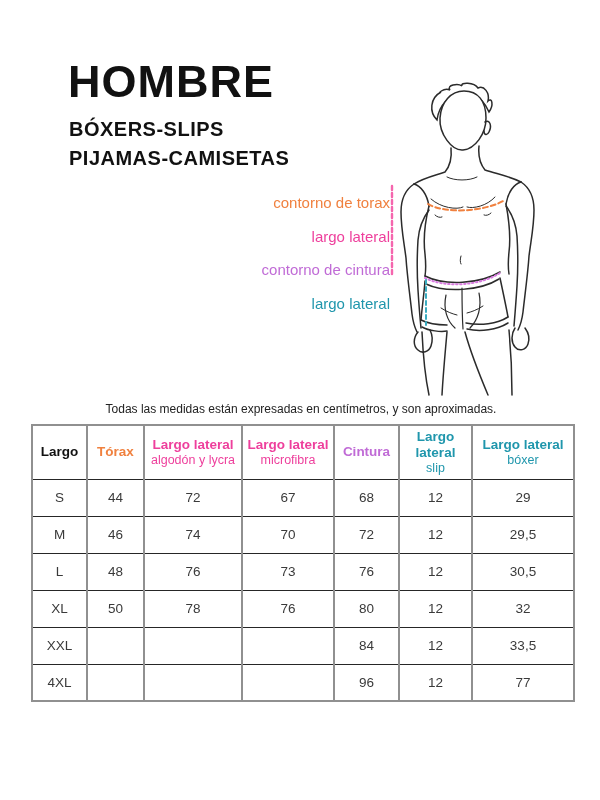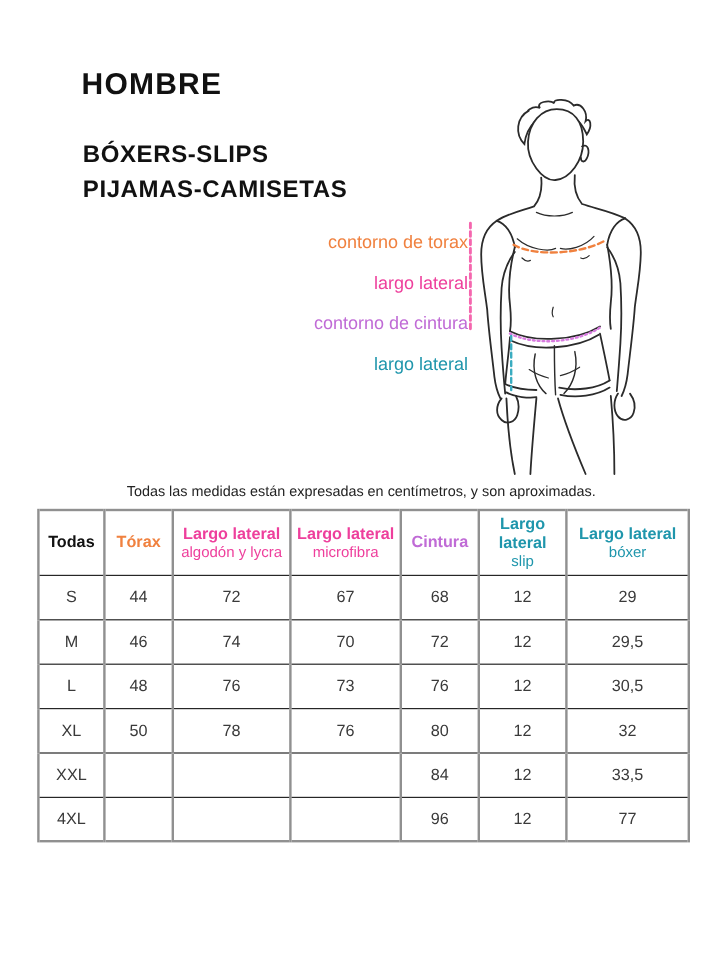--- a/index.html
+++ b/index.html
@@ -3,21 +3,21 @@
 <meta charset="utf-8">
 <style>
   :root{
     --orange:#F0813F; --pink:#EE3F9C; --purple:#C06BD6; --teal:#1F96AC;
     --ink:#111111; --cell:#3a3a3a; --line:#2b2b2b; --gridv:#909090; --gridh:#262626;
   }
   *{margin:0;padding:0;box-sizing:border-box;}
   html,body{width:600px;height:800px;background:#ffffff;font-family:"Liberation Sans","DejaVu Sans",sans-serif;}
   .page{position:relative;width:600px;height:800px;overflow:hidden;background:#fff;}
 
-  .title{position:absolute;left:68px;top:56px;font-size:25px;font-weight:800;letter-spacing:1px;color:var(--ink);}
+  .title{position:absolute;left:68px;top:56px;font-size:45px;font-weight:800;letter-spacing:1px;color:var(--ink);}
   .subtitle{position:absolute;left:69px;font-size:20px;font-weight:700;letter-spacing:.5px;color:var(--ink);}
   .subtitle.s1{top:118px;}
   .subtitle.s2{top:147px;}
 
   .figure-wrap{position:absolute;left:385px;top:82px;width:190px;height:315px;}
   .figure-wrap svg{display:block;width:100%;height:100%;}
 
   .measure-label{position:absolute;right:210px;font-size:15px;white-space:nowrap;}
   .ml-torax{top:194px;color:var(--orange);}
   .ml-largo-pink{top:228px;color:var(--pink);}
@@ -127,21 +127,21 @@
         <col style="width:57px">
         <col style="width:98px">
       <col style="width:92px">
         <col style="width:65px">
         <col style="width:73px">
         <col style="width:102px">
     </colgroup>
     <thead>
       <tr>
         <th class="c-black">
-            <span class="h-main">Todas</span>
+            <span class="h-main">Largo</span>
           </th>
         <th class="c-orange">
             <span class="h-main">Tórax</span>
           </th>
         <th class="c-pink">
             <span class="h-main">Largo lateral</span>
             <span class="h-sub">algodón y lycra</span>
           </th>
         <th class="c-pink">
             <span class="h-main">Largo lateral</span>

